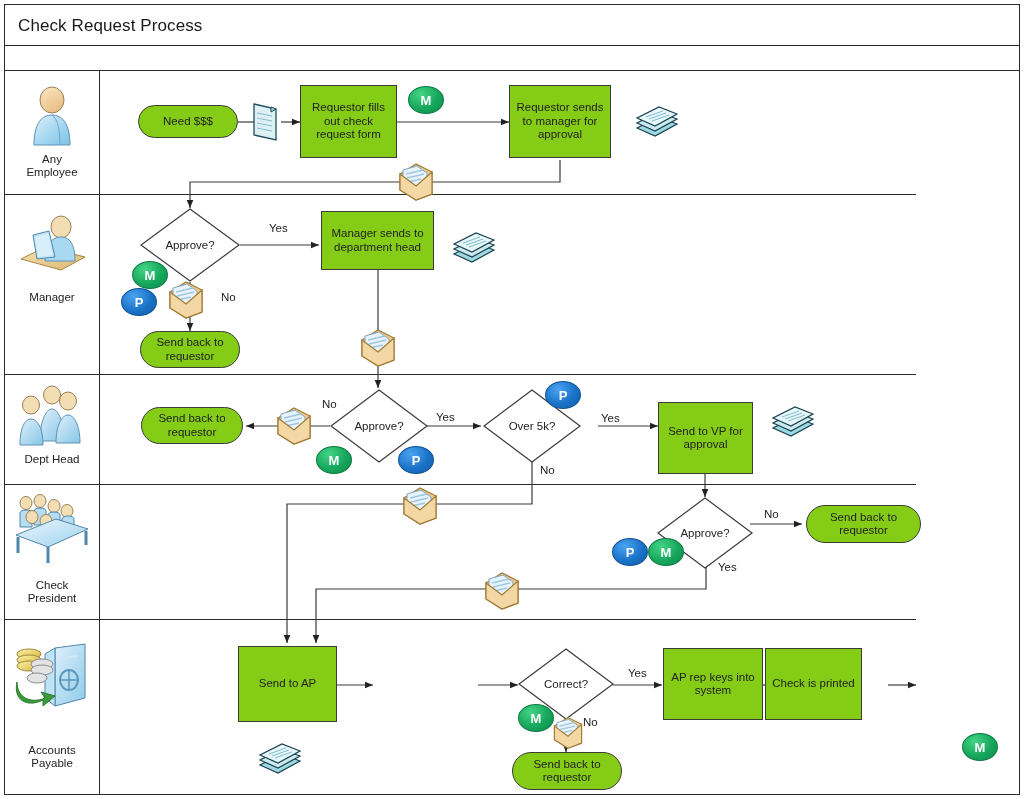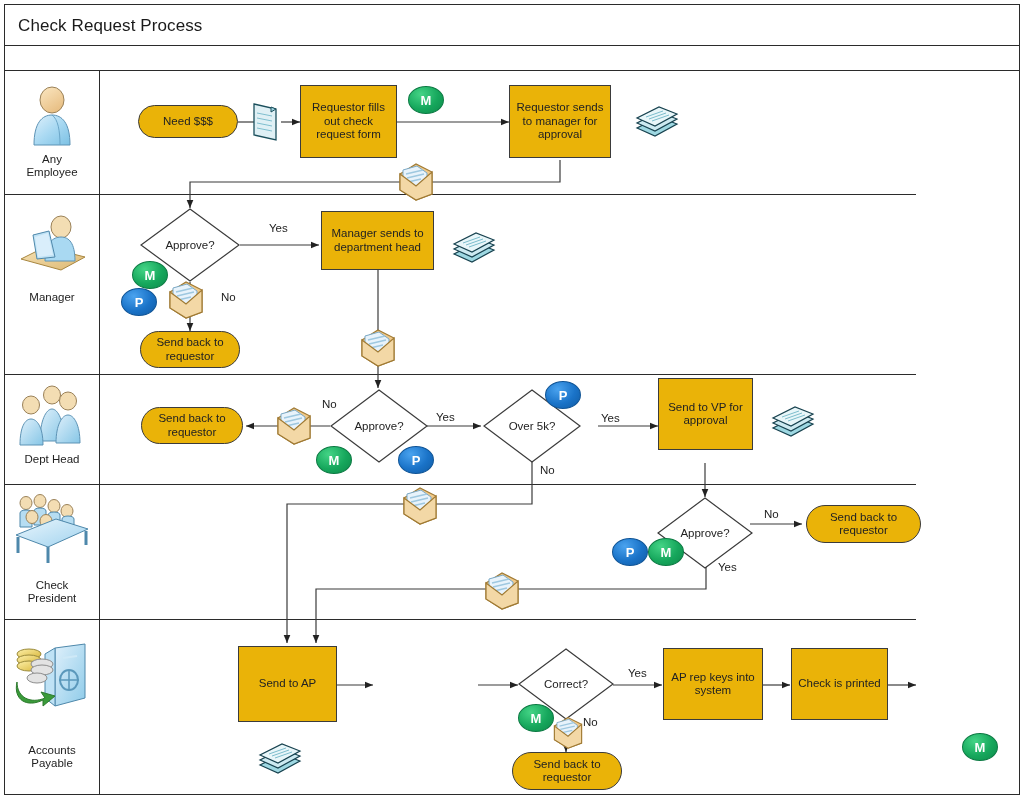--- a/index.html
+++ b/index.html
@@ -15,21 +15,21 @@
 
   .lane{position:absolute;left:4px;width:912px;box-sizing:border-box;border-bottom:1px solid #2b2b2b;}
   .lane:last-of-type{border-bottom:none;}
   .lane-head{position:absolute;left:0;top:0;width:96px;height:100%;box-sizing:border-box;border-right:1px solid #2b2b2b;}
   .lane-label{position:absolute;left:0;width:96px;text-align:center;font-size:11.5px;line-height:13px;color:#222;}
   .lane-icon{position:absolute;left:50%;transform:translateX(-50%);}
 
   svg.canvas{position:absolute;left:0;top:0;width:1024px;height:799px;pointer-events:none;}
 
   .node{position:absolute;box-sizing:border-box;display:flex;align-items:center;justify-content:center;text-align:center;
-        font-size:11.5px;line-height:13.5px;color:#222;background:#eab308;}
+        font-size:11.5px;line-height:13.5px;color:#222;background:#84cc16;}
   .proc{border:1px solid #3b3b3b;}
   .term{border:1px solid #3b3b3b;border-radius:999px;}
   .dec-wrap{position:absolute;}
   .dec-txt{position:absolute;left:0;top:0;width:100%;height:100%;display:flex;align-items:center;justify-content:center;
            font-size:11.5px;color:#222;text-align:center;}
 
   .edge-label{position:absolute;font-size:11.5px;color:#222;white-space:nowrap;}
 
   .badge{position:absolute;width:34px;height:26px;border-radius:50%;display:flex;align-items:center;justify-content:center;
          font-size:13px;font-weight:bold;color:#fff;}
@@ -250,40 +250,40 @@
         <polygon points="49,1 97,37 49,73 1,37" fill="#fff" stroke="#3b3b3b" stroke-width="1.2"></polygon>
       </svg>
     <div class="dec-txt">Approve?</div>
   </div>
   <div class="dec-wrap" style="left:483px;top:389px;width:98px;height:74px;">
     <svg width="98" height="74" viewBox="0 0 98 74">
         <polygon points="49,1 97,37 49,73 1,37" fill="#fff" stroke="#3b3b3b" stroke-width="1.2"></polygon>
       </svg>
     <div class="dec-txt">Over 5k?</div>
   </div>
-  <div class="node proc" style="left:658px;top:378px;width:95px;height:72px;padding:0 5px;">Send to VP for approval</div>
+  <div class="node proc" style="left:658px;top:402px;width:95px;height:72px;padding:0 5px;">Send to VP for approval</div>
 
   <div class="dec-wrap" style="left:657px;top:497px;width:96px;height:72px;">
     <svg width="96" height="72" viewBox="0 0 96 72">
         <polygon points="48,1 95,36 48,71 1,36" fill="#fff" stroke="#3b3b3b" stroke-width="1.2"></polygon>
       </svg>
     <div class="dec-txt">Approve?</div>
   </div>
   <div class="node term" style="left:806px;top:505px;width:115px;height:38px;padding:0 6px;">Send back to requestor</div>
 
   <div class="node proc" style="left:238px;top:646px;width:99px;height:76px;padding:0 13px;">Send to AP</div>
   <div class="dec-wrap" style="left:518px;top:648px;width:96px;height:72px;">
     <svg width="96" height="72" viewBox="0 0 96 72">
         <polygon points="48,1 95,36 48,71 1,36" fill="#fff" stroke="#3b3b3b" stroke-width="1.2"></polygon>
       </svg>
     <div class="dec-txt">Correct?</div>
   </div>
   <div class="node term" style="left:512px;top:752px;width:110px;height:38px;padding:0 6px;">Send back to requestor</div>
   <div class="node proc" style="left:663px;top:648px;width:100px;height:72px;padding:0 5px;">AP rep keys into system</div>
-  <div class="node proc" style="left:791px;top:648px;width:97px;height:72px;padding:0 5px;">Check is printed</div>
+  <div class="node proc" style="left:765px;top:648px;width:97px;height:72px;padding:0 5px;">Check is printed</div>
 
   <div class="edge-label" style="left:269px;top:222px;">Yes</div>
   <div class="edge-label" style="left:221px;top:291px;">No</div>
   <div class="edge-label" style="left:322px;top:398px;">No</div>
   <div class="edge-label" style="left:436px;top:411px;">Yes</div>
   <div class="edge-label" style="left:601px;top:412px;">Yes</div>
   <div class="edge-label" style="left:540px;top:464px;">No</div>
   <div class="edge-label" style="left:764px;top:508px;">No</div>
   <div class="edge-label" style="left:718px;top:561px;">Yes</div>
   <div class="edge-label" style="left:628px;top:667px;">Yes</div>

